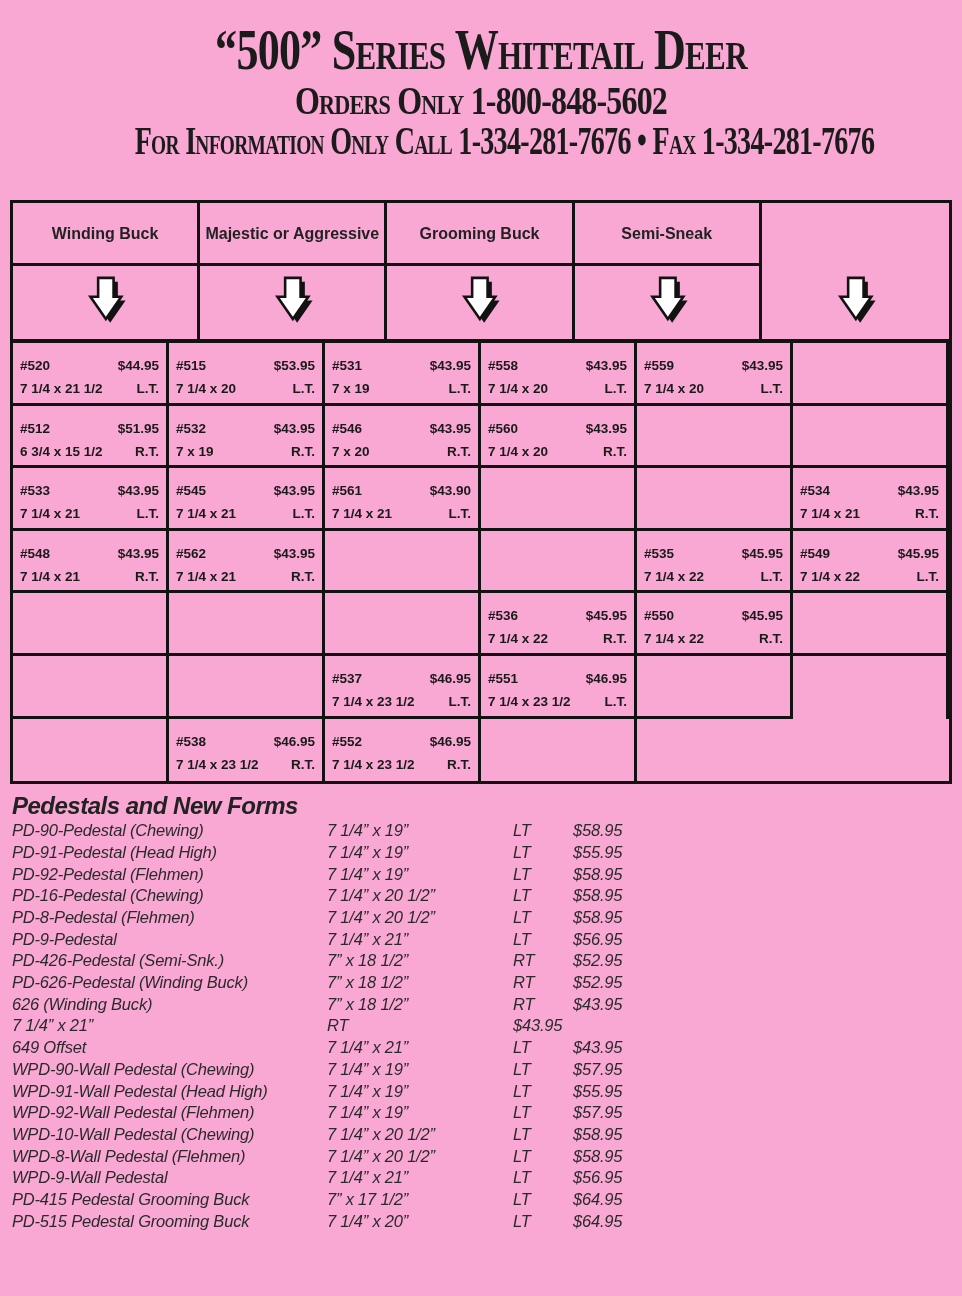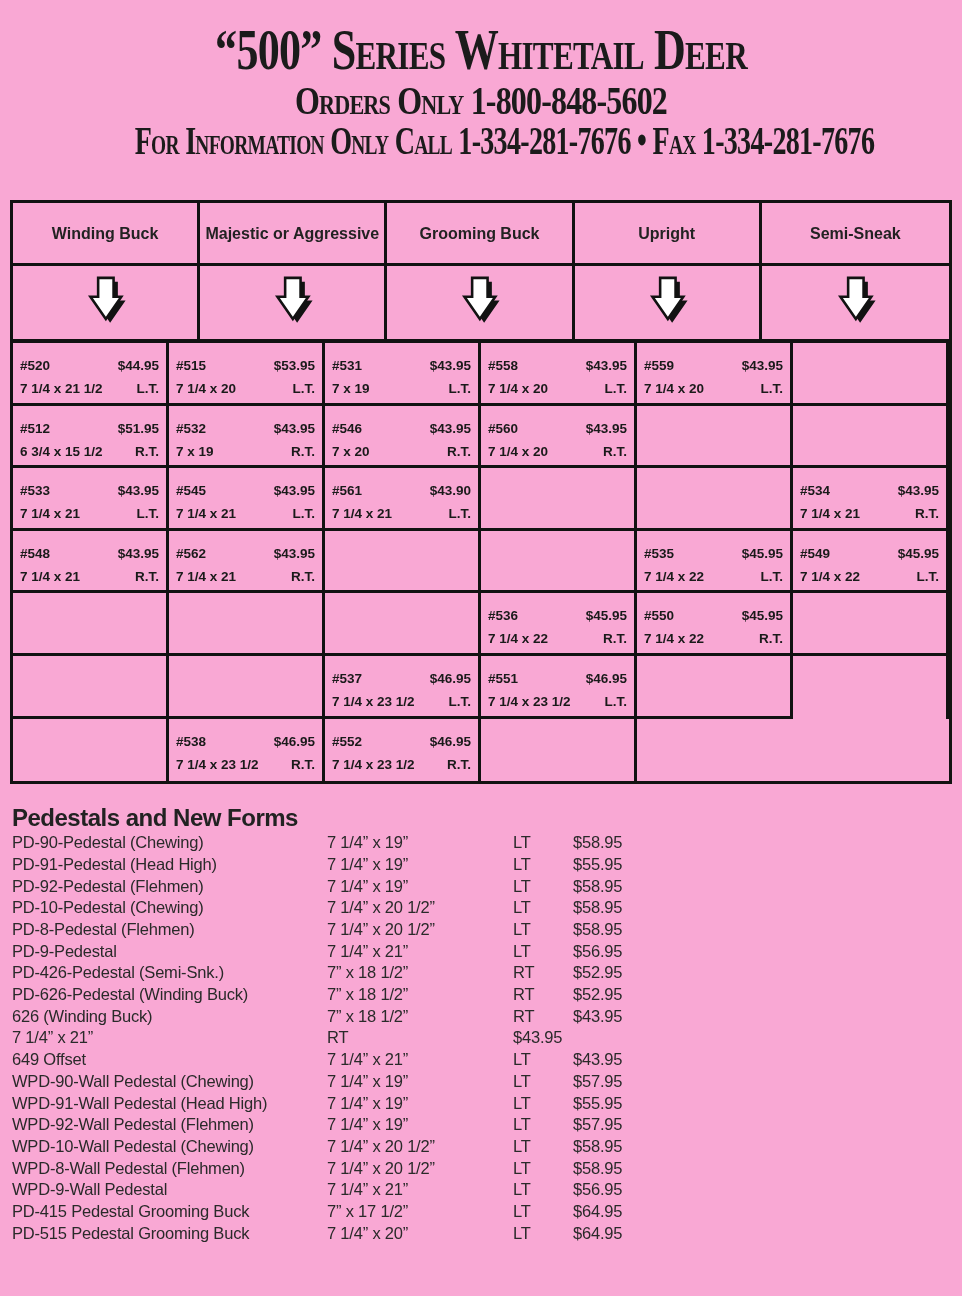--- a/index.html
+++ b/index.html
@@ -59,21 +59,21 @@
     overflow: hidden;
   }
   .t-body > .f-cell:nth-last-child(-n+5) { border-bottom: none; }
   .f-line {
     display: flex; justify-content: space-between;
     font-weight: bold; font-size: 13.5px; line-height: 23px;
     color: #1a1a1a; white-space: nowrap;
   }
 
   
-  .pedestals { margin: 20px 10px 0 12px; }
+  .pedestals { margin: 8px 10px 0 12px; font-style: italic; }
   .ped-title {
     font-size: 24px; line-height: 27px; font-weight: bold;
     letter-spacing: -0.5px; color: #222;
   }
   .ped-list { margin-top: 1px; }
   .ped-row {
     display: grid;
     grid-template-columns: 315px 186px 60px 100px;
     font-size: 16.5px; line-height: 21.7px;
     color: #2a2a2a; letter-spacing: -0.2px;
@@ -89,21 +89,20 @@
     <h1 class="m-title">“500” Series Whitetail Deer</h1>
     <div class="m-orders">Orders Only 1-800-848-5602</div>
     <div class="m-info">For Information Only Call 1-334-281-7676 • Fax 1-334-281-7676</div>
   </header>
 
   <section class="forms-table">
     <div class="t-row">
       <div class="h-cell">Winding Buck</div>
       <div class="h-cell">Majestic or Aggressive</div>
       <div class="h-cell">Grooming Buck</div>
-      <div class="h-cell">Upright</div>
       <div class="h-cell">Semi-Sneak</div>
     </div>
     <div class="t-row">
         <div class="a-cell">
           <span><svg viewBox="0 0 56 60" width="48" height="52" aria-hidden="true">
               <path d="M20 3 L38 3 L38 25 L47 25 L29 51 L11 25 L20 25 Z" transform="translate(5,4.5)" fill="#121212"></path>
               <path d="M20 3 L38 3 L38 25 L47 25 L29 51 L11 25 L20 25 Z" fill="#ffffff" stroke="#121212" stroke-width="3" stroke-linejoin="miter"></path>
             </svg></span>
         </div>
         <div class="a-cell">
@@ -550,21 +549,21 @@
           <span>LT</span>
           <span>$55.95</span>
         </div>
         <div class="ped-row">
           <span>PD-92-Pedestal (Flehmen)</span>
           <span>7 1/4” x 19”</span>
           <span>LT</span>
           <span>$58.95</span>
         </div>
         <div class="ped-row">
-          <span>PD-10-Pedestal (Chewing)</span>
+          <span>PD-16-Pedestal (Chewing)</span>
           <span>7 1/4” x 20 1/2”</span>
           <span>LT</span>
           <span>$58.95</span>
         </div>
         <div class="ped-row">
           <span>PD-8-Pedestal (Flehmen)</span>
           <span>7 1/4” x 20 1/2”</span>
           <span>LT</span>
           <span>$58.95</span>
         </div>

